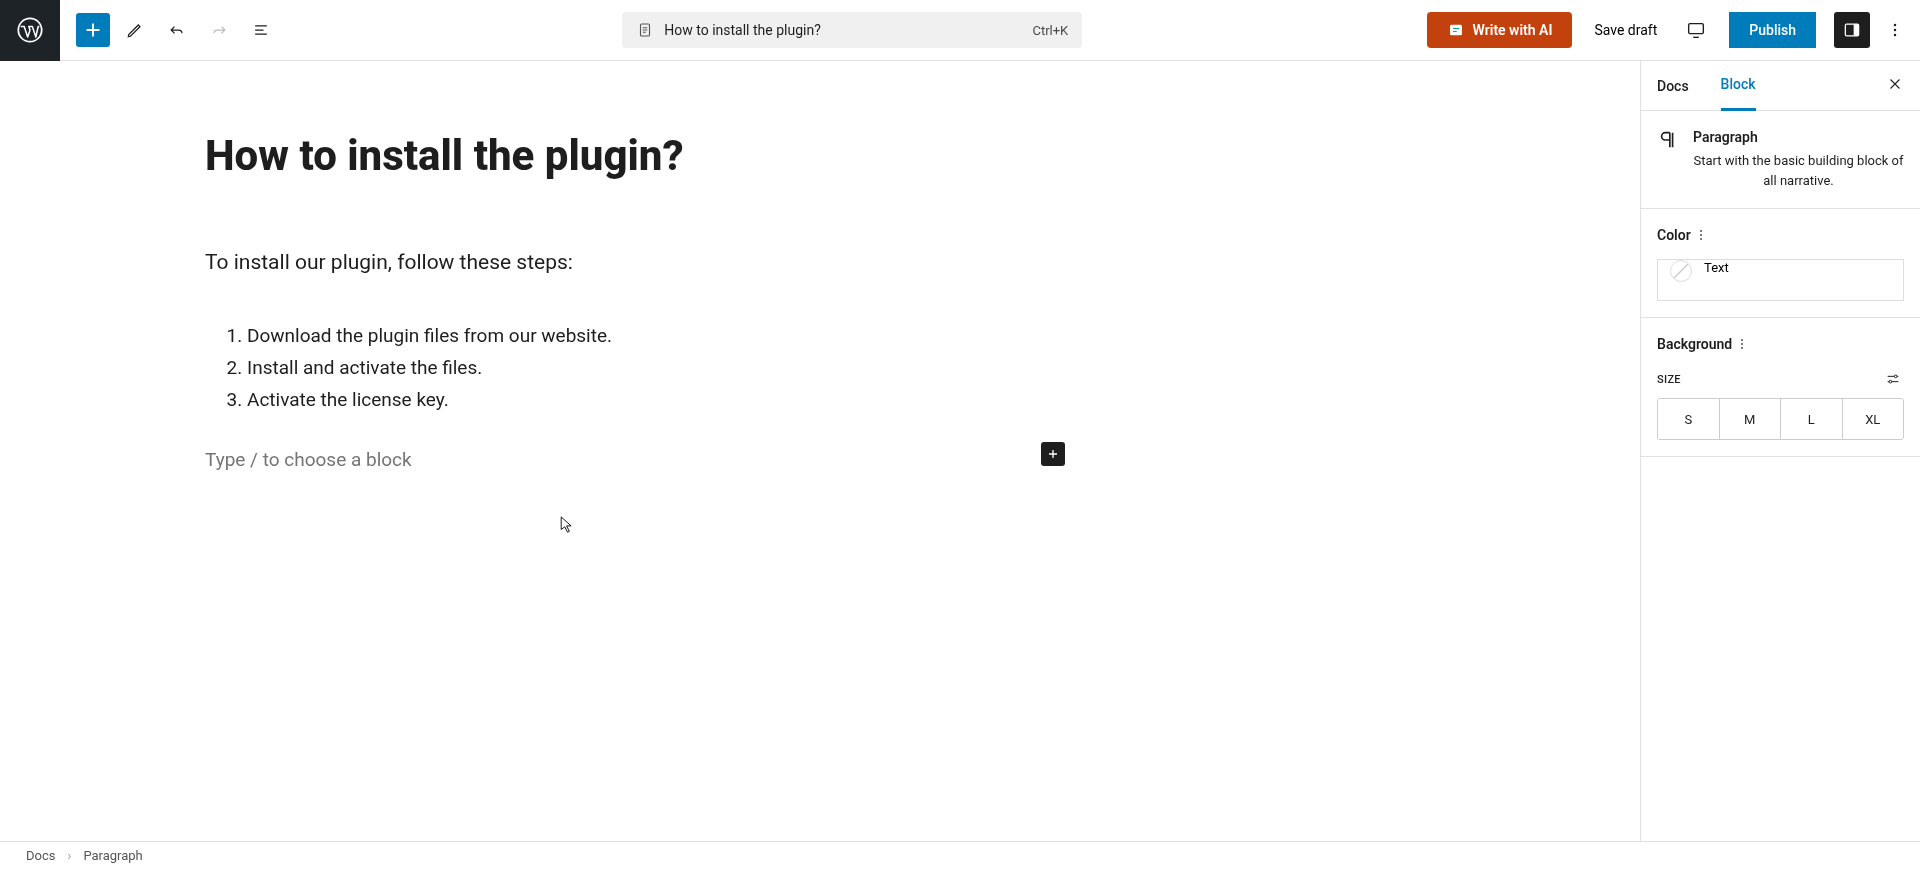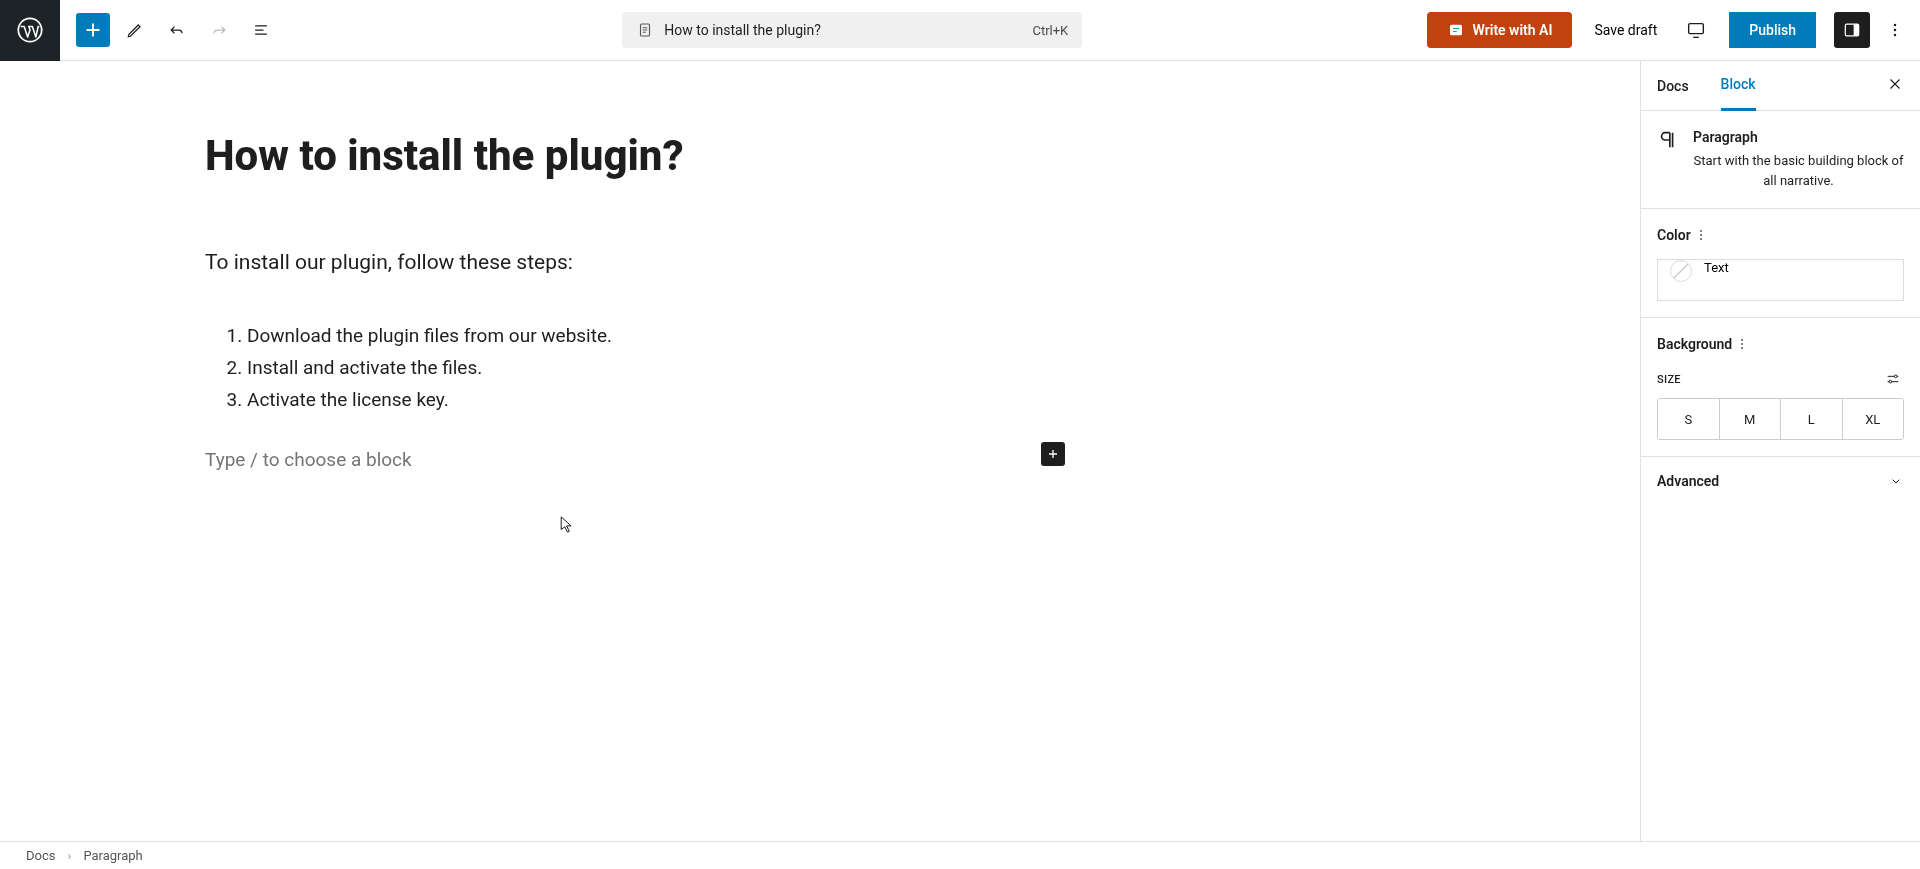--- a/index.html
+++ b/index.html
@@ -231,26 +231,20 @@
         </button>
       </div>
       <div class="size-grid">
         <button class="size-btn">S</button>
         <button class="size-btn">M</button>
         <button class="size-btn">L</button>
         <button class="size-btn">XL</button>
       </div>
     </div>
 
-    <div class="adv">
-      <div class="sec-title">Advanced</div>
-      <svg width="16" height="16" viewBox="0 0 24 24">
-          <path d="M7 10l5 5 5-5" stroke="#1e1e1e" stroke-width="1.5" fill="none"></path>
-        </svg>
-    </div>
   </div>
 </div>
 
 <div class="footer">
   <span>Docs</span>
   <span class="chev">›</span>
   <span>Paragraph</span>
 </div>
 
 <div class="cursor-img">

